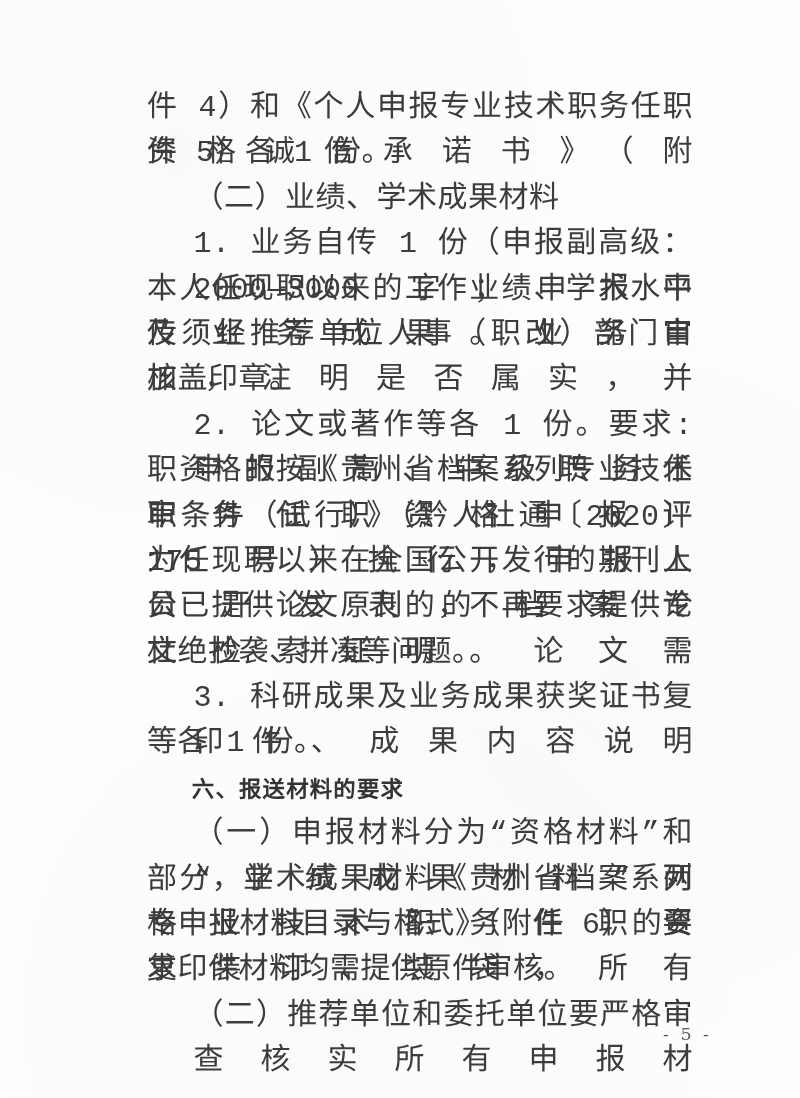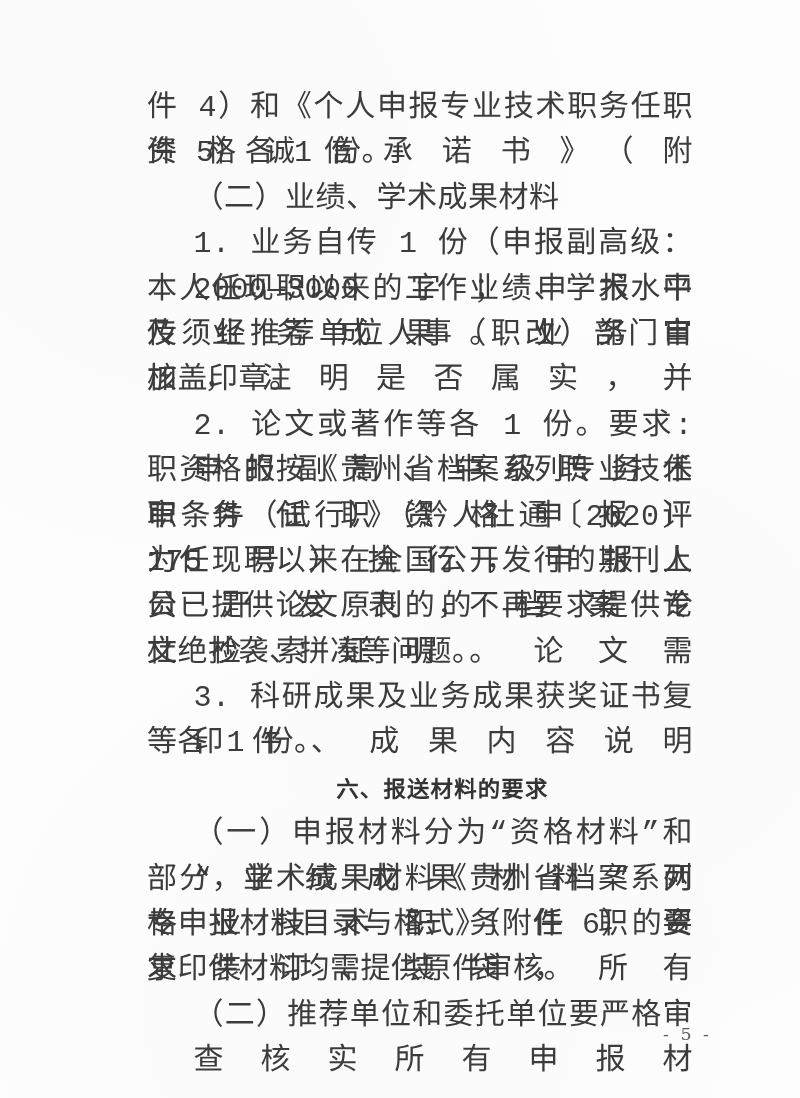--- a/index.html
+++ b/index.html
@@ -103,21 +103,21 @@
       <div class="doc-line justify" style="color: rgb(60, 60, 60);">传须经推荐单位人事（职改）部门审核，注明是否属实，并</div>
       <div class="doc-line" style="color: rgb(60, 60, 60);">加盖印章。</div>
       <div class="doc-line justify" style="padding-left: 46.4px; width: auto; color: rgb(60, 60, 60);">2. 论文或著作等各 1 份。要求: 申报副高、中级职务任</div>
       <div class="doc-line justify" style="color: rgb(60, 60, 60);">职资格的按《贵州省档案系列专业技术职务任职资格申报评</div>
       <div class="doc-line justify" style="color: rgb(60, 60, 60);">审条件（试行）》（黔人社通〔2020〕175 号）执行，申报人</div>
       <div class="doc-line justify" style="color: rgb(60, 60, 60);">为任现职以来在全国公开发行的期刊上公开发表的档案专</div>
       <div class="doc-line justify" style="color: rgb(60, 60, 60);">员已提供论文原刊的，不再要求提供论文检索证明。论文需</div>
       <div class="doc-line" style="color: rgb(60, 60, 60);">杜绝抄袭、拼凑等问题。</div>
       <div class="doc-line justify" style="padding-left: 46.4px; width: auto; color: rgb(60, 60, 60);">3. 科研成果及业务成果获奖证书复印件、成果内容说明</div>
       <div class="doc-line" style="color: rgb(60, 60, 60);">等各 1 份。</div>
-      <div class="doc-line heading" style="padding-left: 44.8px; text-align: center;">六、报送材料的要求</div>
+      <div class="doc-line heading" style="padding-left: 44.8px;">六、报送材料的要求</div>
       <div class="doc-line justify" style="padding-left: 46.4px; width: auto; color: rgb(60, 60, 60);">（一）申报材料分为“资格材料”和“业绩成果材料”两</div>
       <div class="doc-line justify" style="color: rgb(60, 60, 60);">部分，学术成果材料《贵州省档案系列专业技术职务任职资</div>
       <div class="doc-line justify" style="color: rgb(60, 60, 60);">格申报材料目录与格式》（附件 6）的要求装订、装袋，所有</div>
       <div class="doc-line" style="color: rgb(60, 60, 60);">复印件材料均需提供原件审核。</div>
       <div class="doc-line justify" style="padding-left: 46.4px; width: auto; color: rgb(60, 60, 60);">（二）推荐单位和委托单位要严格审查核实所有申报材</div>
     </div>
 
   <div id="page-number">- 5 -</div>
 
 </div>

